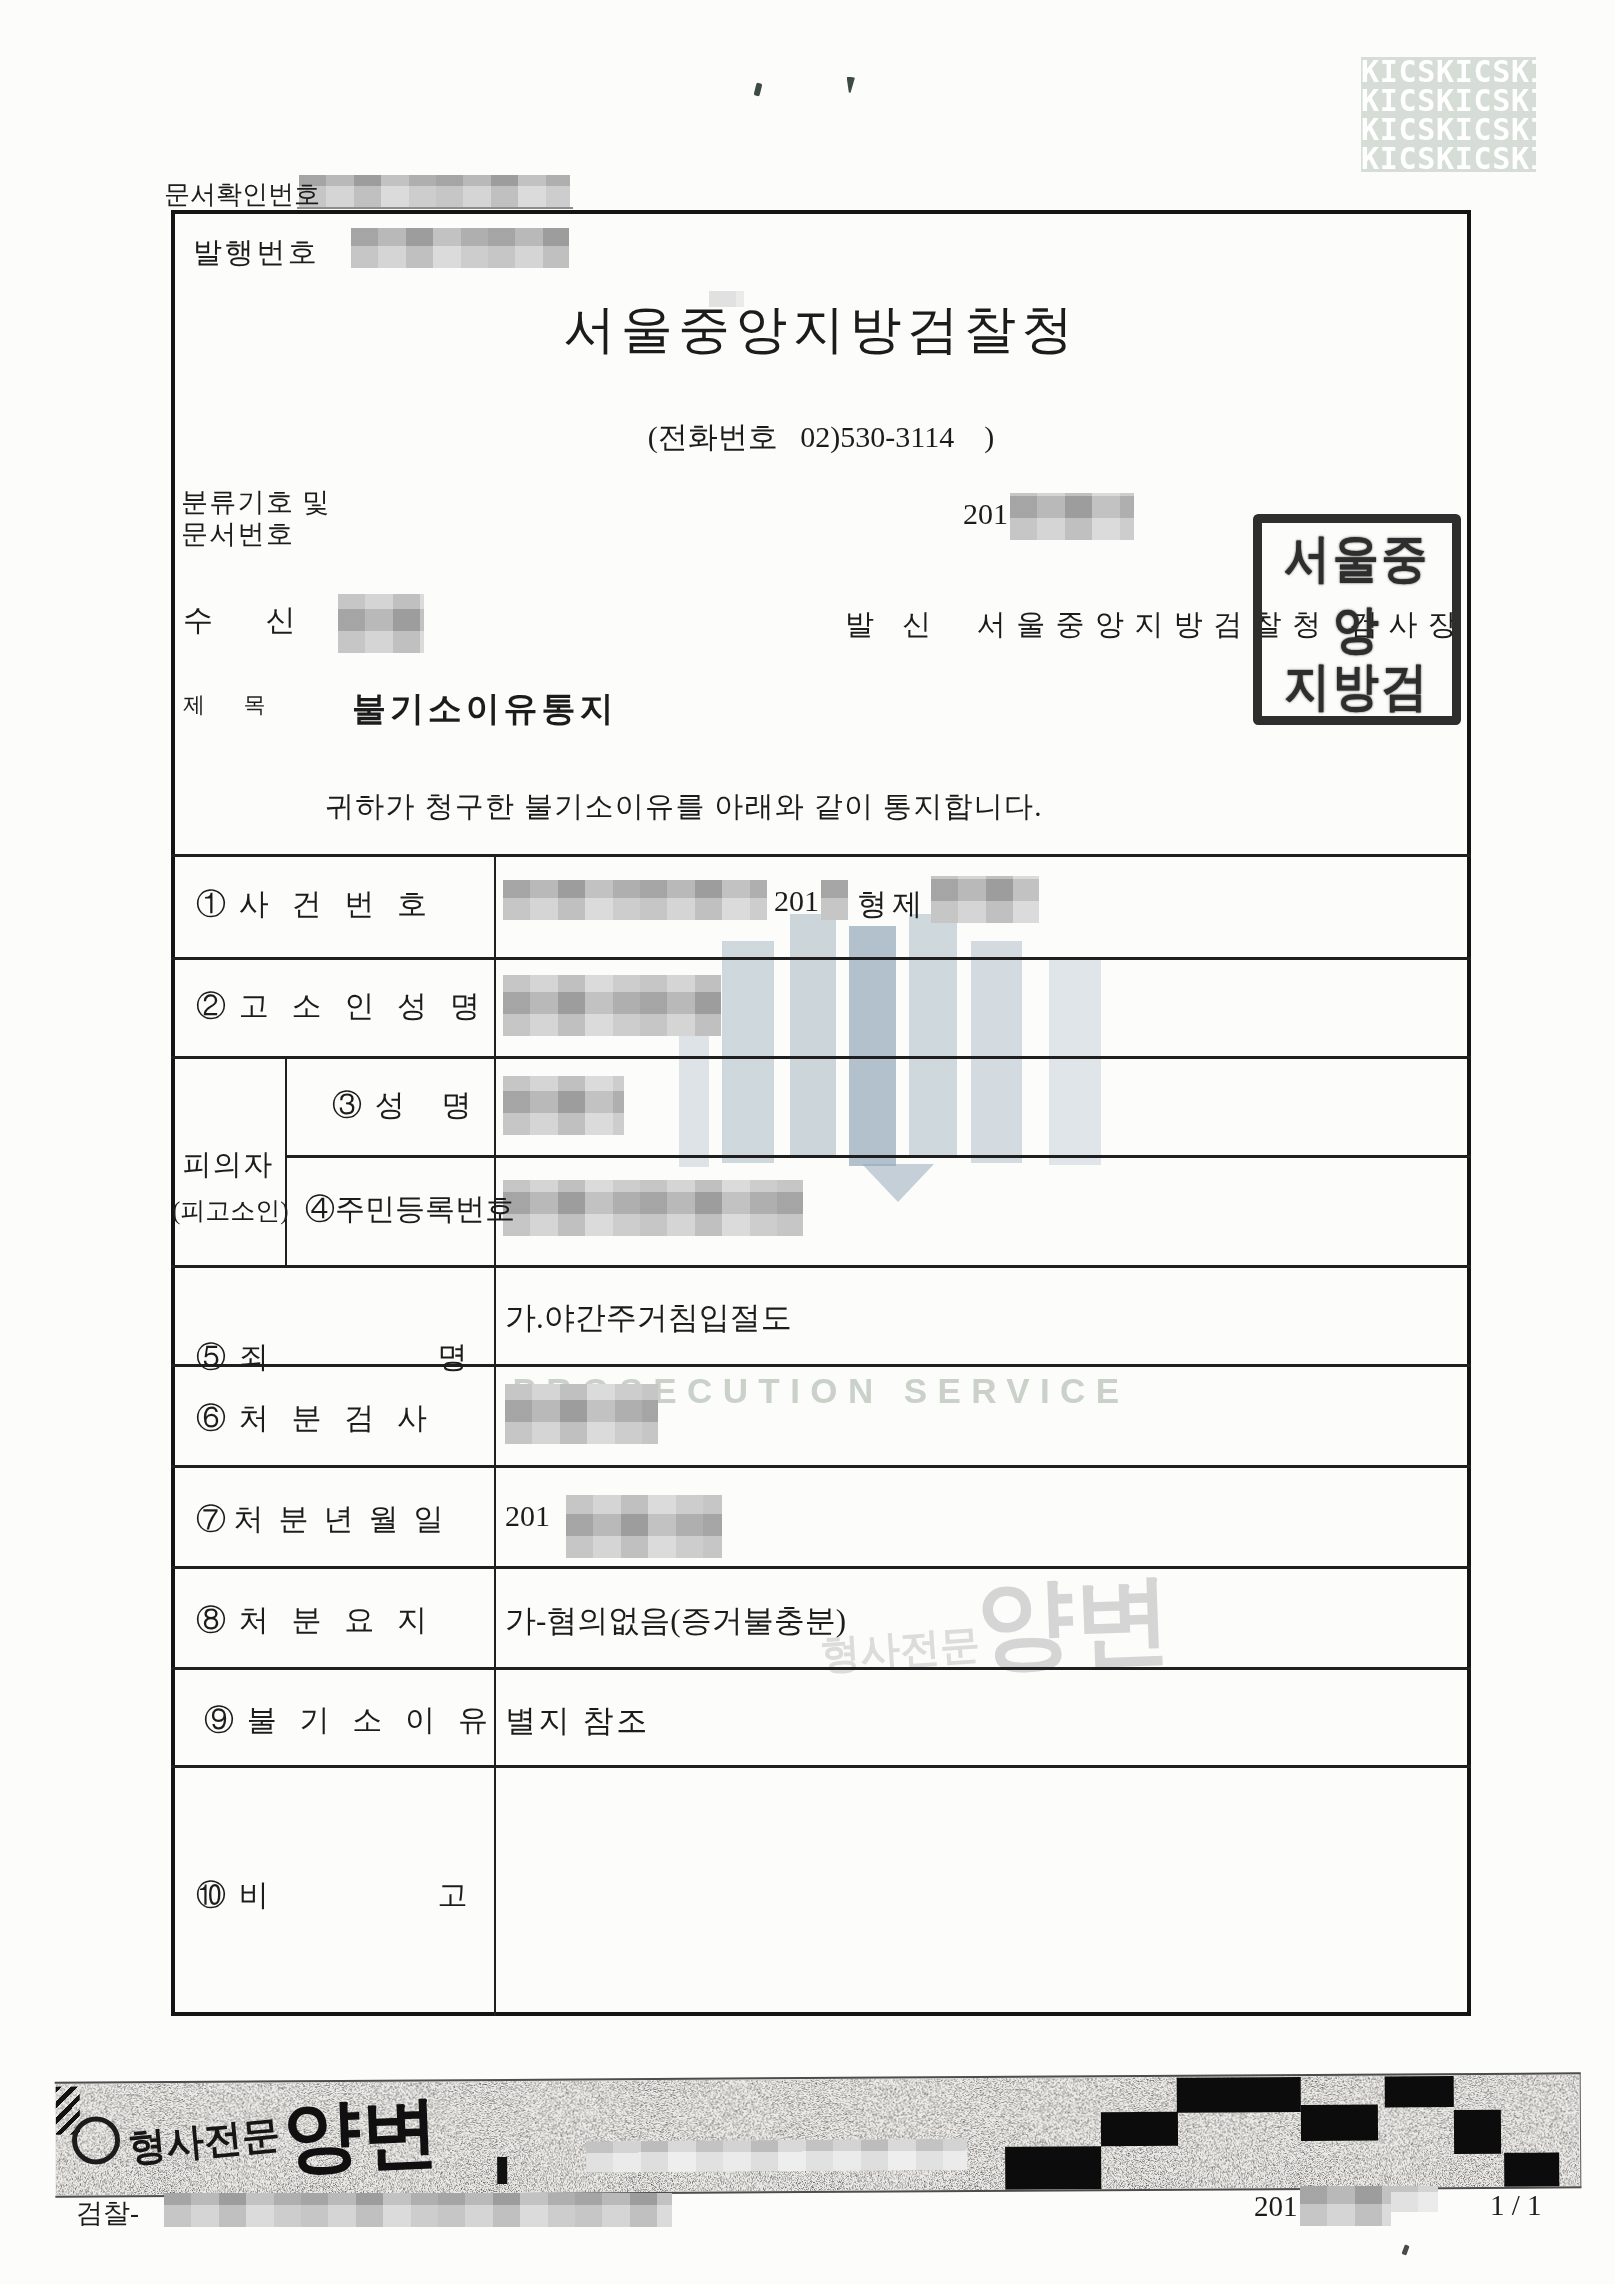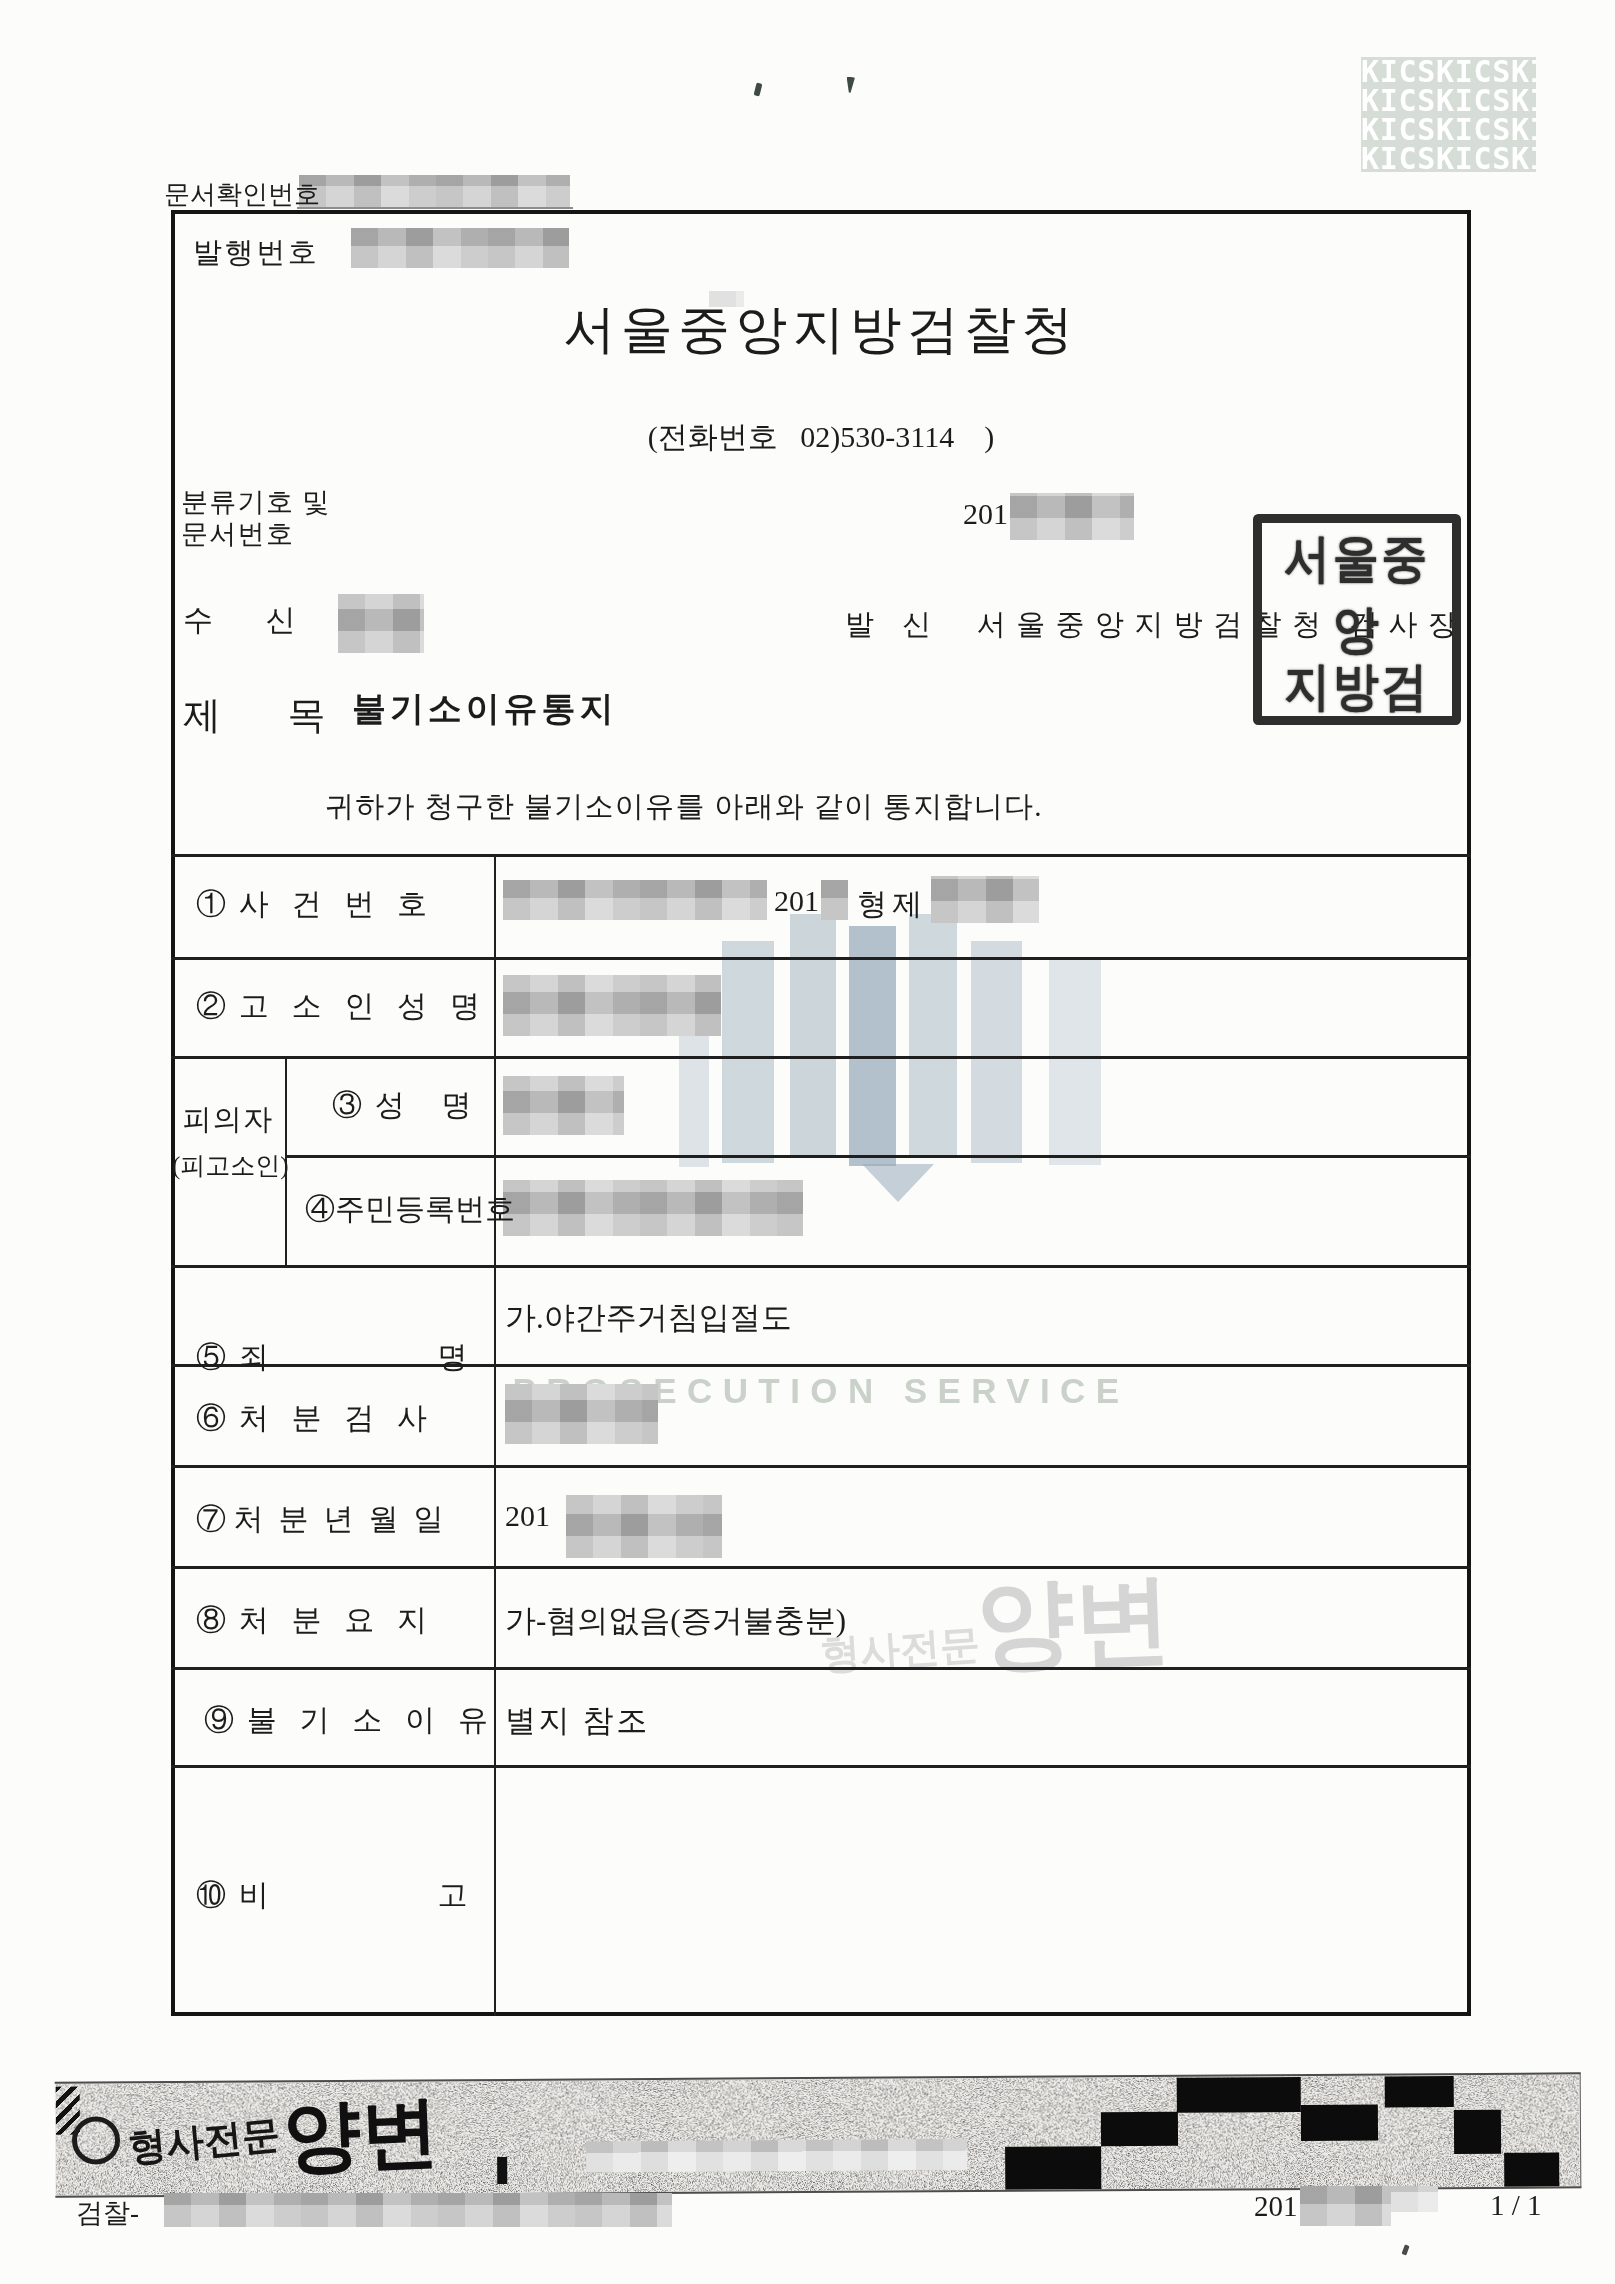--- a/index.html
+++ b/index.html
@@ -92,21 +92,21 @@
   <div class="abs pre" style="left:183px;top:600px;font-size:30px;z-index:5;">수       신</div>
   <div class="m" style="left:338px;top:594px;width:86px;height:59px;"></div>
   <div class="abs pre" style="left:845px;top:605px;font-size:29px;letter-spacing:10.4px;width:619px;overflow:hidden;z-index:5;">발 신  서울중앙지방검찰청 검사장</div>
 
   <div class="seal">
     <div>서울중앙</div>
     <div>지방검찰</div>
 
   </div>
 
-  <div class="abs pre" style="left:183px;top:690px;font-size:38px;z-index:5;">제       목</div>
+  <div class="abs pre" style="left:183px;top:690px;font-size:22px;z-index:5;">제       목</div>
   <div class="abs" style="left:352px;top:686px;font-size:34px;font-weight:bold;letter-spacing:3.9px;z-index:5;">불기소이유통지</div>
 
   <div class="abs" style="left:325px;top:787px;font-size:29px;letter-spacing:1.3px;z-index:5;">귀하가 청구한 불기소이유를 아래와 같이 통지합니다.</div>
 
   <div class="wm">
     <div class="bar" style="left:679px;top:978px;width:30px;height:189px;background:rgba(170,186,197,0.38);"></div>
     <div class="bar" style="left:722px;top:941px;width:52px;height:222px;background:rgba(170,186,197,0.55);"></div>
     <div class="bar" style="left:790px;top:914px;width:46px;height:242px;background:rgba(170,186,197,0.60);"></div>
     <div class="bar" style="left:849px;top:926px;width:47px;height:240px;background:rgba(150,170,185,0.72);"></div>
     <div class="bar" style="left:862px;top:1164px;width:0;height:0;border-left:36px solid transparent;border-right:36px solid transparent;border-top:38px solid rgba(150,170,185,0.55);"></div>
@@ -130,21 +130,21 @@
   <div class="hline" style="left:171px;top:1566px;width:1300px;"></div>
   <div class="hline" style="left:171px;top:1667px;width:1300px;"></div>
   <div class="hline" style="left:171px;top:1765px;width:1300px;"></div>
   <div class="vline" style="left:494px;top:854px;height:1162px;"></div>
   <div class="vline" style="left:285px;top:1056px;height:209px;"></div>
 
   <div class="lbl pre" style="left:196px;top:884px;">① 사  건  번  호</div>
   <div class="lbl pre" style="left:196px;top:986px;">② 고  소  인  성  명</div>
 
   <div class="abs" style="left:172px;top:1100px;width:112px;text-align:center;z-index:5;">
-    <div style="font-size:29px;letter-spacing:1.3px;">피의자</div>
+    <div style="font-size:29px;letter-spacing:1.3px;margin-top:45px;">피의자</div>
     <div style="font-size:25px;margin-top:9px;white-space:nowrap;">(피고소인)</div>
   </div>
 
   <div class="lbl split" style="left:332px;top:1085px;width:142px;">
     <span>③ 성</span>
     <span>명</span>
   </div>
   <div class="lbl" style="left:305px;top:1189px;letter-spacing:0;">④주민등록번호</div>
 
   <div class="lbl split" style="left:196px;top:1337px;width:274px;">

